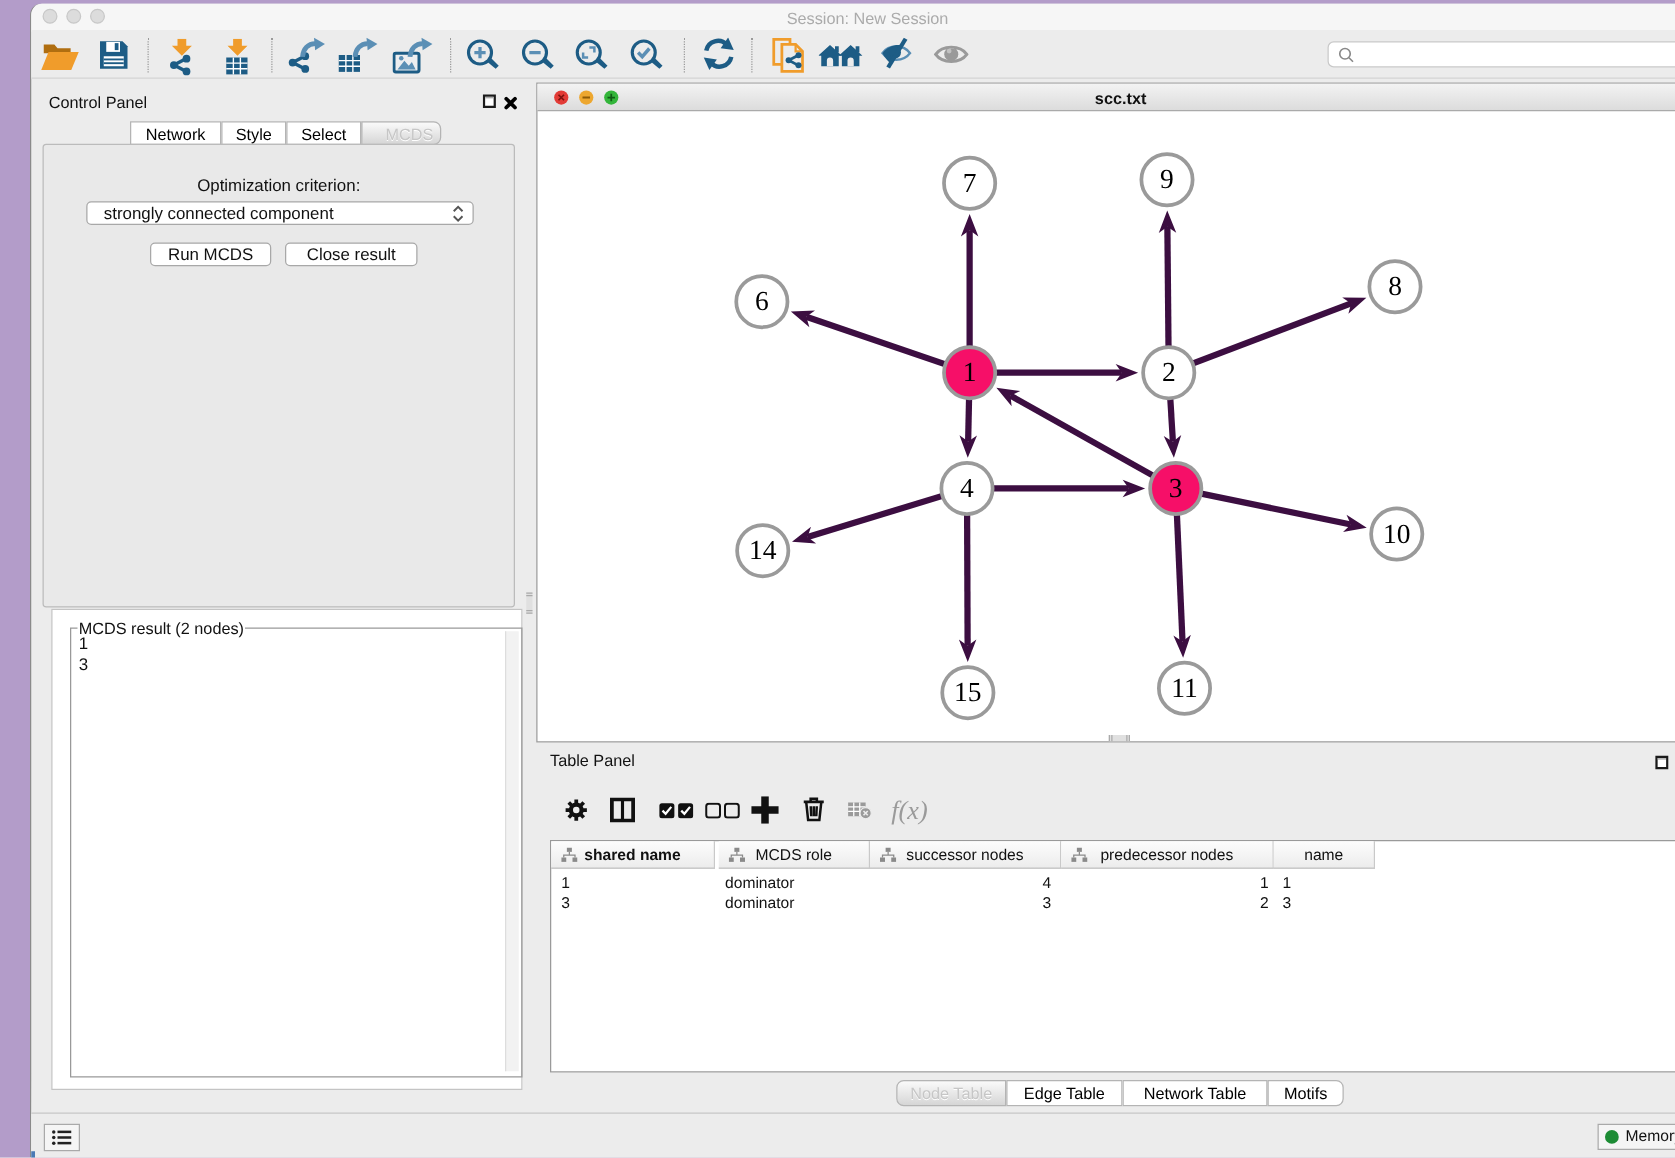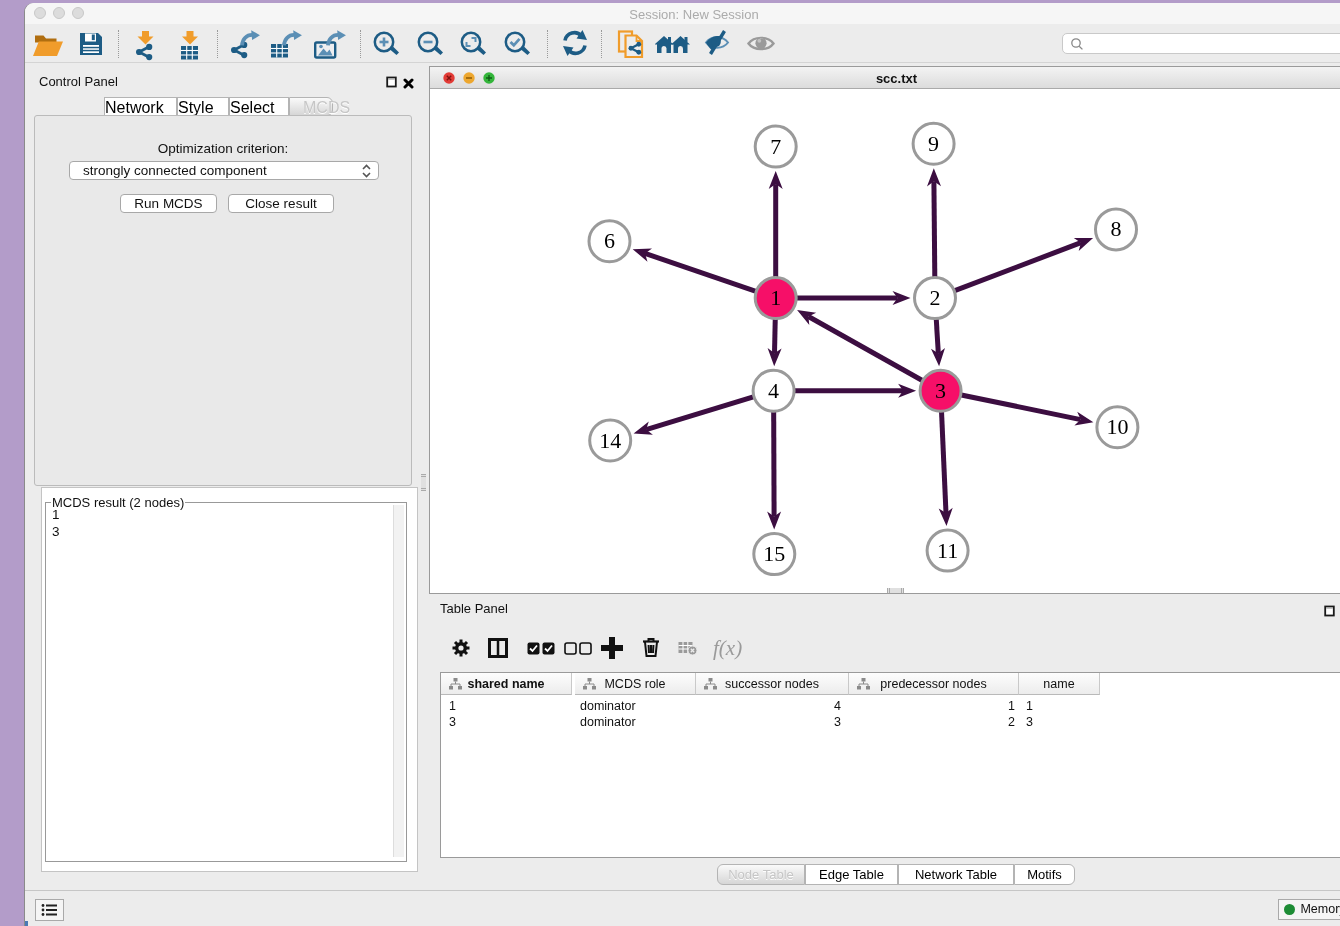--- a/index.html
+++ b/index.html
@@ -12,27 +12,27 @@
 
 #toolbar{position:absolute;left:0;top:21px;width:100%;height:38px;background:#ececec;border-bottom:1px solid #d4d4d4;}
 .sep{position:absolute;top:6px;height:28px;width:1px;border-left:1px dotted #9a9a9a;}
 .tbi{position:absolute;top:0;}
 
 #search{position:absolute;left:1037px;top:30px;width:292px;height:21px;background:#fff;border:1px solid #c9c9c9;border-radius:5px;box-sizing:border-box;}
 
 #cpanel{position:absolute;left:4px;top:60px;width:388px;height:820px;}
 #cpanel-h{position:absolute;left:10px;top:11px;font-size:13px;color:#111;}
 #cp-tabs{position:absolute;left:75px;top:34px;height:20px;}
-.tab{position:absolute;top:0;height:19px;box-sizing:border-box;border:1px solid #b4b4b4;background:#fff;font-size:16px;color:#000;line-height:19px;}
+.tab{position:absolute;top:0;height:19px;box-sizing:border-box;border:1px solid #b4b4b4;background:#fff;font-size:13px;text-align:center;color:#000;line-height:19px;}
 #cp-content{position:absolute;left:5px;top:52px;width:378px;height:371px;background:#e9e9e9;border:1px solid #bbb;border-radius:3px;box-sizing:border-box;}
 #opt-label{position:absolute;left:0;top:78px;width:100%;text-align:center;font-size:13.5px;color:#111;}
 #dropdown{position:absolute;left:40px;top:98px;width:310px;height:19px;background:#fff;border:1px solid #a8a8a8;border-radius:4px;box-sizing:border-box;font-size:13.5px;line-height:17px;padding-left:13px;color:#111;}
 .btn{position:absolute;top:131px;height:19px;background:#fff;border:1px solid #a8a8a8;border-radius:4px;box-sizing:border-box;font-size:13.5px;text-align:center;line-height:17px;color:#111;}
 #results{position:absolute;left:12px;top:424px;width:375px;height:383px;background:#fff;border:1px solid #c4c4c4;}
-#fieldset{position:absolute;left:3px;top:14px;width:360px;height:358px;border:1px solid #999;}
+#fieldset{position:absolute;left:14px;top:14px;width:360px;height:358px;border:1px solid #999;}
 #fs-legend{position:absolute;left:5px;top:-8px;background:#fff;font-size:13px;color:#111;padding:0 1px;}
 #fs-scroll{position:absolute;right:2px;top:2px;width:10px;height:352px;background:#f2f2f2;border-left:1px solid #ddd;}
 
 #netwin{position:absolute;left:404px;top:63px;width:935px;height:528px;background:#fff;border:1px solid #9a9a9a;box-sizing:border-box;}
 #net-titlebar{position:absolute;left:0;top:0;width:100%;height:21px;background:linear-gradient(#f3f3f3,#dcdcdc);border-bottom:1px solid #aaa;}
 #net-title{position:absolute;top:4px;width:100%;text-align:center;font-size:13px;font-weight:700;color:#111;}
 
 #tpanel{position:absolute;left:404px;top:593px;width:936px;height:292px;}
 #tp-h{position:absolute;left:11px;top:5px;font-size:13px;color:#111;text-align:right;}
 #tbl-wrap{position:absolute;left:11px;top:76px;width:915px;height:186px;background:#fff;border:1px solid #9a9a9a;box-sizing:border-box;}
@@ -211,21 +211,21 @@
           <rect x="1.2" y="1.5" width="8.6" height="9" fill="#fff" stroke="#1a1a1a" stroke-width="1.8"></rect>
           <rect x="2.2" y="2.5" width="6.6" height="1.2" fill="#aaa"></rect>
         </svg></div>
     <div style="position:absolute;left:374px;top:12px;"><svg width="11" height="11" viewBox="0 0 11 11">
           <path d="M2 2 L9 9 M9 2 L2 9" stroke="#000" stroke-width="3" stroke-linecap="round"></path>
         </svg></div>
     <div id="cp-tabs">
       <div class="tab" style="left:0;width:73px;">Network</div>
       <div class="tab" style="left:73px;width:52px;">Style</div>
       <div class="tab" style="left:125px;width:60px;">Select</div>
-      <div class="tab" style="left:185px;width:44px;background:linear-gradient(#fafafa,#d6d6d6);color:#c6c6c6;text-shadow:0 1px 0 #fff;border-radius:0 6px 6px 0;padding-left:13px;">MCDS</div>
+      <div class="tab" style="left:185px;width:64px;background:linear-gradient(#fafafa,#d6d6d6);color:#c6c6c6;text-shadow:0 1px 0 #fff;border-radius:0 6px 6px 0;padding-left:13px;">MCDS</div>
     </div>
     <div id="cp-content"></div>
     <div id="opt-label">Optimization criterion:</div>
     <div id="dropdown">strongly connected component
       <svg width="11" height="14" style="position:absolute;right:6px;top:2px" viewBox="0 0 11 14">
           <path d="M2 5 L5.5 1.5 L9 5" fill="none" stroke="#555" stroke-width="1.6"></path>
           <path d="M2 9 L5.5 12.5 L9 9" fill="none" stroke="#555" stroke-width="1.6"></path>
         </svg>
     </div>
     <div class="btn" style="left:91px;width:97px;">Run MCDS</div>

